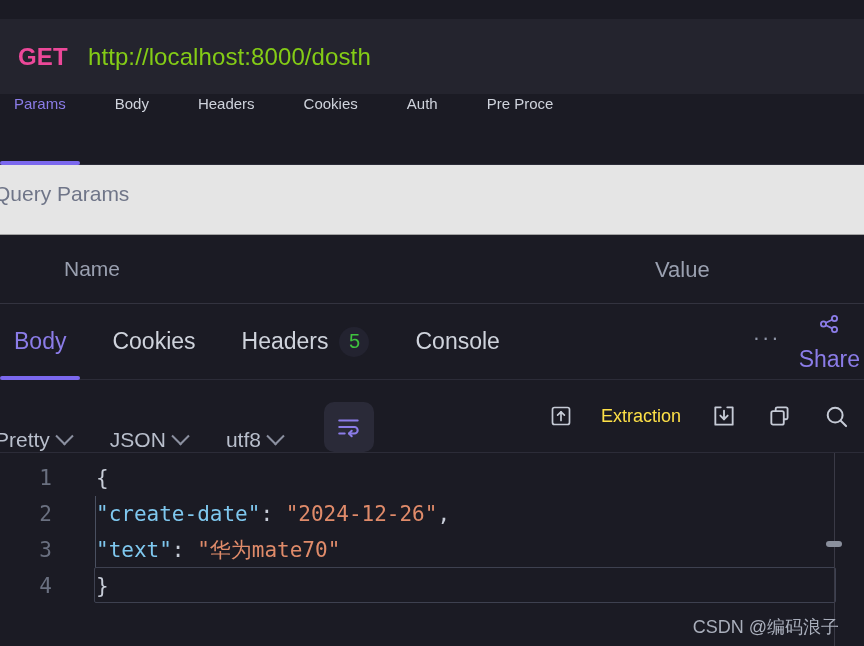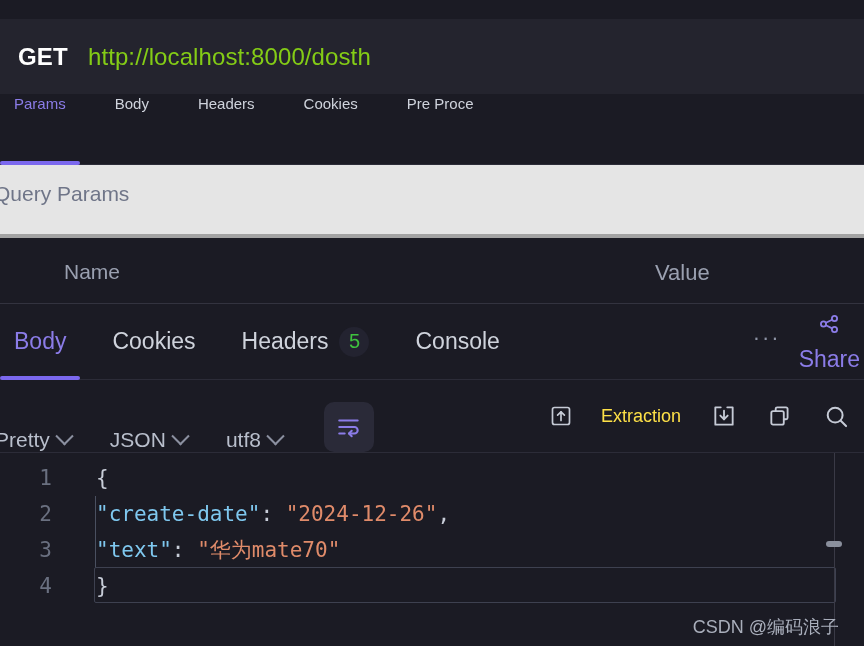--- a/index.html
+++ b/index.html
@@ -31,21 +31,21 @@
   
   .url-bar {
     height: 76px;
     background: #24242e;
     display: flex;
     align-items: center;
     padding-left: 18px;
     border-bottom: 1px solid #1b1b24;
   }
   .method {
-    color: #ffffff;
+    color: #ec4899;
     font-size: 24px;
     font-weight: bold;
     letter-spacing: 0.2px;
   }
   .url-text {
     color: #84cc16;
     font-size: 24px;
     margin-left: 20px;
     white-space: nowrap;
     letter-spacing: 0.1px;
@@ -94,21 +94,21 @@
     font-size: 21px;
     padding: 17px 0 0 0;
     margin-left: -6px;
     white-space: nowrap;
   }
   .params-table-head {
     position: absolute;
     left: 0; right: 0;
     top: 69px;
     height: 48px;
-    border-top: 4px solid #a3a3a3;
+    border-top: 1px solid #a3a3a3;
     background: #1b1b24;
   }
   .col-name {
     position: absolute;
     left: 64px;
     top: 22px;
     font-size: 21px;
     color: #9aa0b0;
   }
   .col-value {
@@ -359,20 +359,23 @@
       <span>Params</span>
     </div>
     <div class="req-tab">
       <span>Body</span>
     </div>
     <div class="req-tab">
       <span>Headers</span>
     </div>
     <div class="req-tab">
       <span>Cookies</span>
+    </div>
+    <div class="req-tab">
+      <span>Auth</span>
     </div>
     <div class="req-tab">
       <span>Pre Proce</span>
     </div>
   </div>
 
   <div class="params-area">
     <div class="params-title">Query Params</div>
     <div class="params-table-head">
       <span class="col-name">Name</span>

